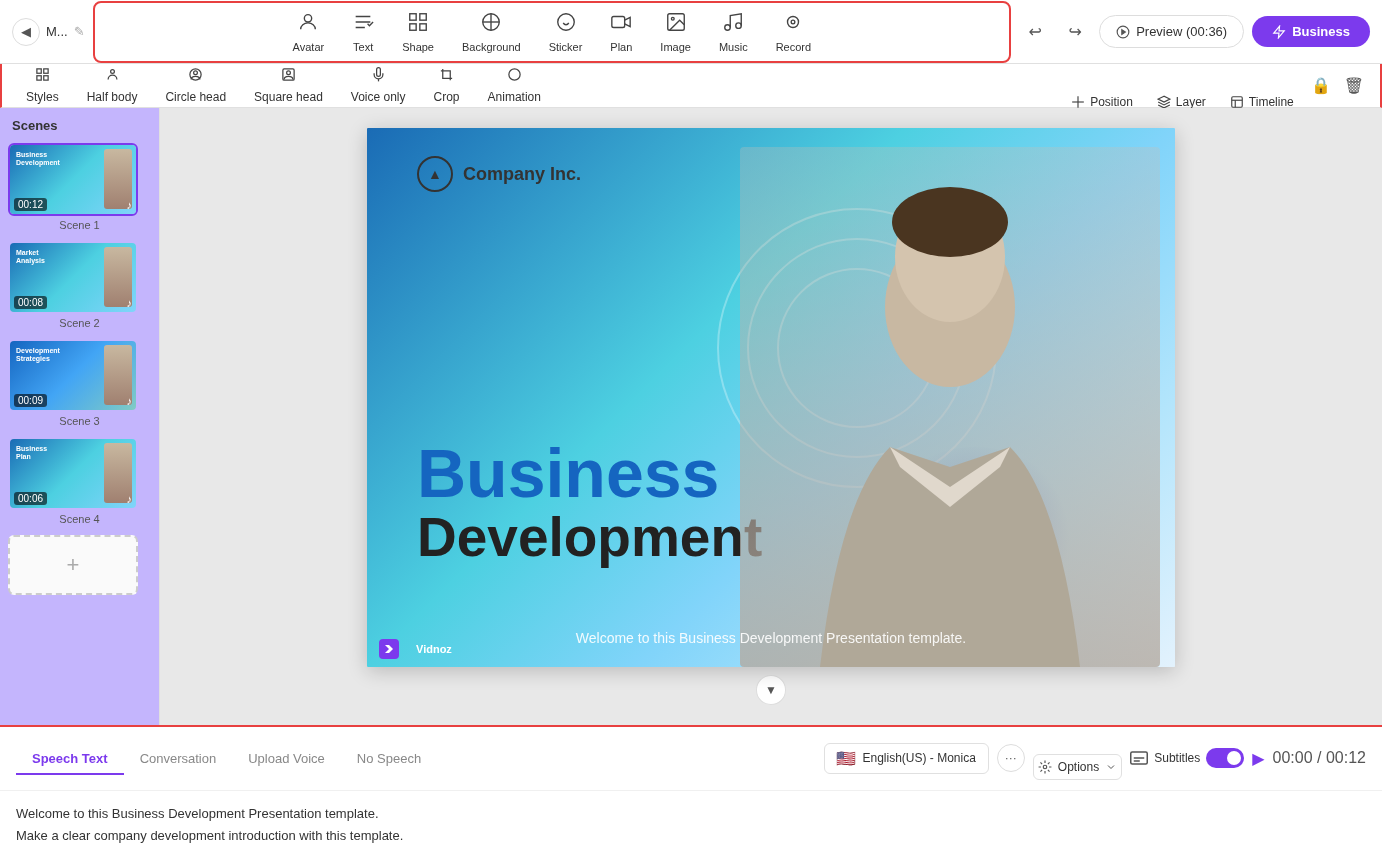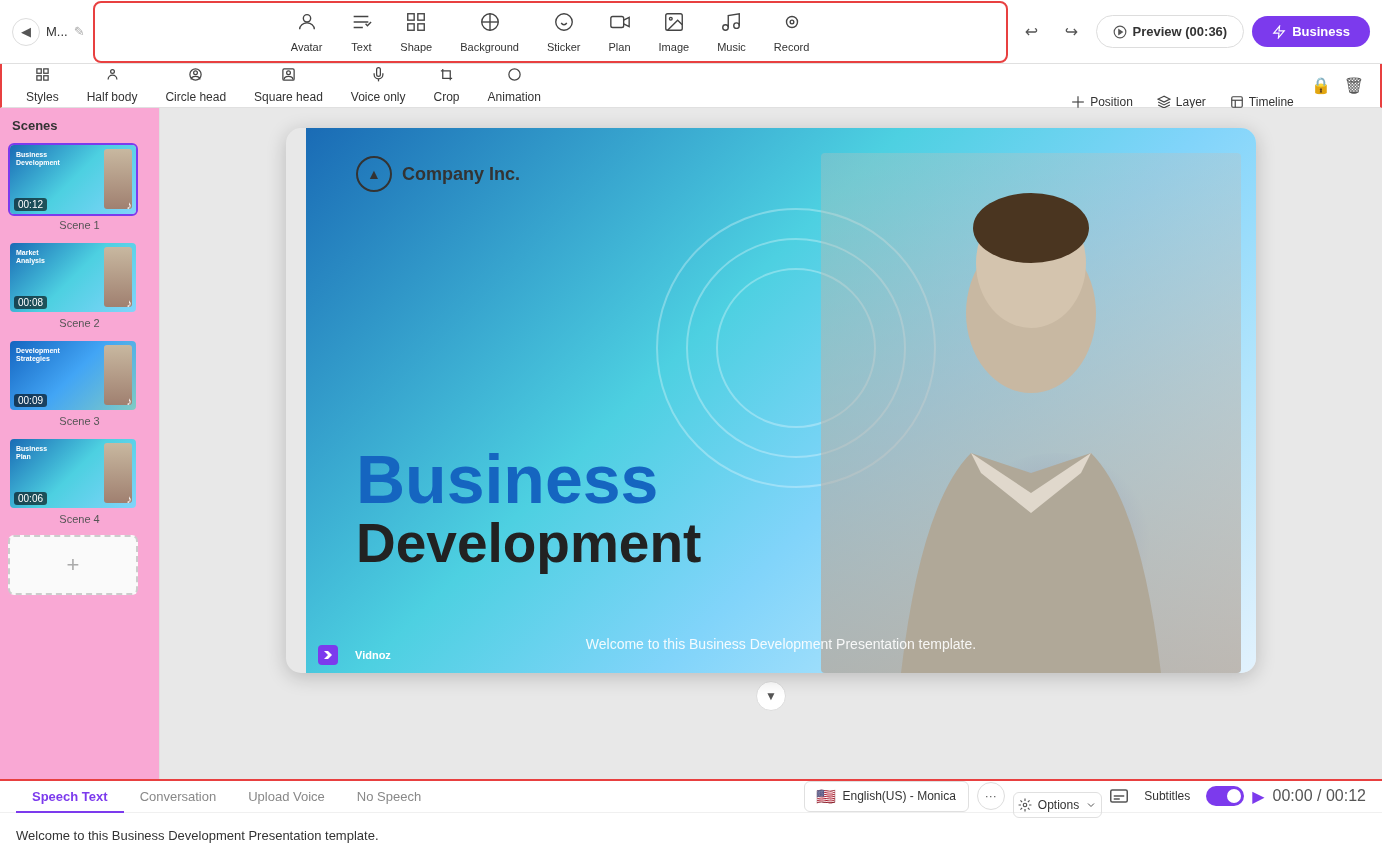--- a/index.html
+++ b/index.html
@@ -24,21 +24,21 @@
       display: flex; flex-direction: column; align-items: center; padding: 4px 14px;
       cursor: pointer; border-radius: 6px; gap: 3px; font-size: 11px; color: #333;
     }
     .toolbar-item .icon { font-size: 20px; color: #444; }
 
     .top-bar-right { display: flex; align-items: center; gap: 8px; }
     .undo-btn, .redo-btn { width: 32px; height: 32px; border: none; background: transparent; cursor: pointer; font-size: 16px; color: #555; display: flex; align-items: center; justify-content: center; }
     .preview-btn {
       display: flex; align-items: center; gap: 6px; padding: 8px 16px;
       border: 1px solid #ddd; border-radius: 20px; background: #fff; cursor: pointer;
-      font-size: 13px; color: #333; font-weight: 700;
+      font-size: 13px; color: #333; font-weight: 400;
     }
     .generate-btn {
       display: flex; align-items: center; gap: 6px; padding: 8px 20px;
       border: none; border-radius: 20px; background: #7c3aed; cursor: pointer;
       font-size: 13px; color: #fff; font-weight: 600;
     }
 
     
     .sub-toolbar {
       display: flex; align-items: center; height: 44px; background: #fff;
@@ -55,21 +55,21 @@
     .sub-divider { flex: 1; }
     .sub-right { display: flex; align-items: center; gap: 4px; margin-left: auto; }
     .sub-right-item { display: flex; align-items: center; gap: 5px; padding: 5px 10px; border-radius: 6px; cursor: pointer; font-size: 12px; color: #333; margin-top: 32px; }
     .lock-icon, .trash-icon { font-size: 16px; color: #555; cursor: pointer; padding: 4px; }
 
     
     .main-area { display: flex; flex: 1; overflow: hidden; }
 
     
     .scenes-sidebar {
-      width: 160px; background: #f9a8d4; border-right: 1px solid #e0e0e0;
+      width: 160px; background: #c4b5fd; border-right: 1px solid #e0e0e0;
       padding: 10px 8px; overflow-y: auto; flex-shrink: 0;
     }
     .scenes-title { font-size: 13px; font-weight: 600; color: #333; margin-bottom: 10px; padding-left: 4px; }
     .scene-item { margin-bottom: 10px; cursor: pointer; }
     .scene-thumb {
       width: 130px; height: 73px; border-radius: 6px; overflow: hidden; position: relative;
       border: 2px solid transparent;
     }
     .scene-thumb.active { border-color: #7c3aed; }
     .scene-thumb-img {
@@ -94,23 +94,22 @@
       cursor: pointer; font-size: 22px; color: #aaa; margin-bottom: 4px;
     }
 
     
     .canvas-area {
       flex: 1; background: #e8e8e8; display: flex; flex-direction: column;
       align-items: center; justify-content: flex-start; padding: 20px; overflow: hidden;
       position: relative;
     }
     .canvas-wrapper {
-      width: 970px; height: 545px; position: relative; border-radius: 15px; overflow: hidden;
+      width: 808px; height: 545px; position: relative; border-radius: 1px; overflow: hidden;
       box-shadow: 0 4px 20px rgba(0,0,0,0.2);
-      padding-left: 20px;
     }
     .canvas-bg {
       width: 100%; height: 100%;
       background: linear-gradient(135deg, #1a6bb5 0%, #4dd0e1 40%, #81d4fa 60%, #b3e5fc 80%, #e3f2fd 100%);
       position: relative; overflow: hidden;
     }
     
     .deco-circle-1 {
       position: absolute; top: 80px; left: 350px; width: 280px; height: 280px;
       border-radius: 50%; border: 2px solid rgba(255,255,255,0.3); pointer-events: none;
@@ -161,21 +160,21 @@
     .vidnoz-text { font-size: 11px; color: #fff; font-weight: 600; margin-left: 12px; }
     .canvas-scroll-btn {
       width: 30px; height: 30px; background: #fff; border-radius: 50%; border: 1px solid #ddd;
       display: flex; align-items: center; justify-content: center; margin-top: 8px; cursor: pointer;
       font-size: 12px; color: #555;
     }
 
     
     .bottom-panel { background: #fff; border-top: 2px solid #e84040; flex-shrink: 0; }
     .speech-tabs {
-      display: flex; align-items: center; padding: 0 16px; height: 32px;
+      display: flex; align-items: center; padding: 0 16px; height: 64px;
       border-bottom: 1px solid #f0f0f0; gap: 0;
     }
     .speech-tab {
       padding: 8px 16px; font-size: 13px; color: #888; cursor: pointer; position: relative;
     }
     .speech-tab.active { color: #7c3aed; font-weight: 600; }
     .speech-tab.active::after {
       content: ''; position: absolute; bottom: -1px; left: 0; right: 0; height: 2px; background: #7c3aed;
     }
     .speech-controls {
@@ -187,21 +186,21 @@
     }
     .flag { font-size: 16px; }
     .more-btn {
       width: 28px; height: 28px; border: 1px solid #ddd; border-radius: 50%;
       display: flex; align-items: center; justify-content: center; cursor: pointer; font-size: 12px; color: #555;
     }
     .options-selector {
       display: flex; align-items: center; gap: 6px; padding: 5px 4px;
       border: 1px solid #e0e0e0; border-radius: 6px; cursor: pointer; font-size: 12px; color: #333; margin-top: 18px;
     }
-    .subtitles-toggle { display: flex; align-items: center; gap: 16px; font-size: 12px; color: #333; }
+    .subtitles-toggle { display: flex; align-items: center; gap: 6px; font-size: 12px; color: #333; }
     .toggle-switch {
       width: 38px; height: 20px; background: #7c3aed; border-radius: 10px;
       position: relative; cursor: pointer;
     }
     .toggle-switch::after {
       content: ''; position: absolute; right: 3px; top: 3px; width: 14px; height: 14px;
       background: #fff; border-radius: 50%;
     }
     .playback-controls { display: flex; align-items: center; gap: 8px; font-size: 12px; color: #333; }
     .play-btn { color: #7c3aed; font-size: 16px; cursor: pointer; }
@@ -593,14 +592,15 @@
         <span class="play-btn">▶</span>
         <span class="time-display">
           <span>00:00</span> / <span>00:12</span>
         </span>
       </div>
     </div>
   </div>
 
   <div class="speech-content">
     <div>Welcome to this Business Development Presentation template.</div>
+    <div>Make a clear company development introduction with this template.</div>
   </div>
 </div>
 
 </body></html>

